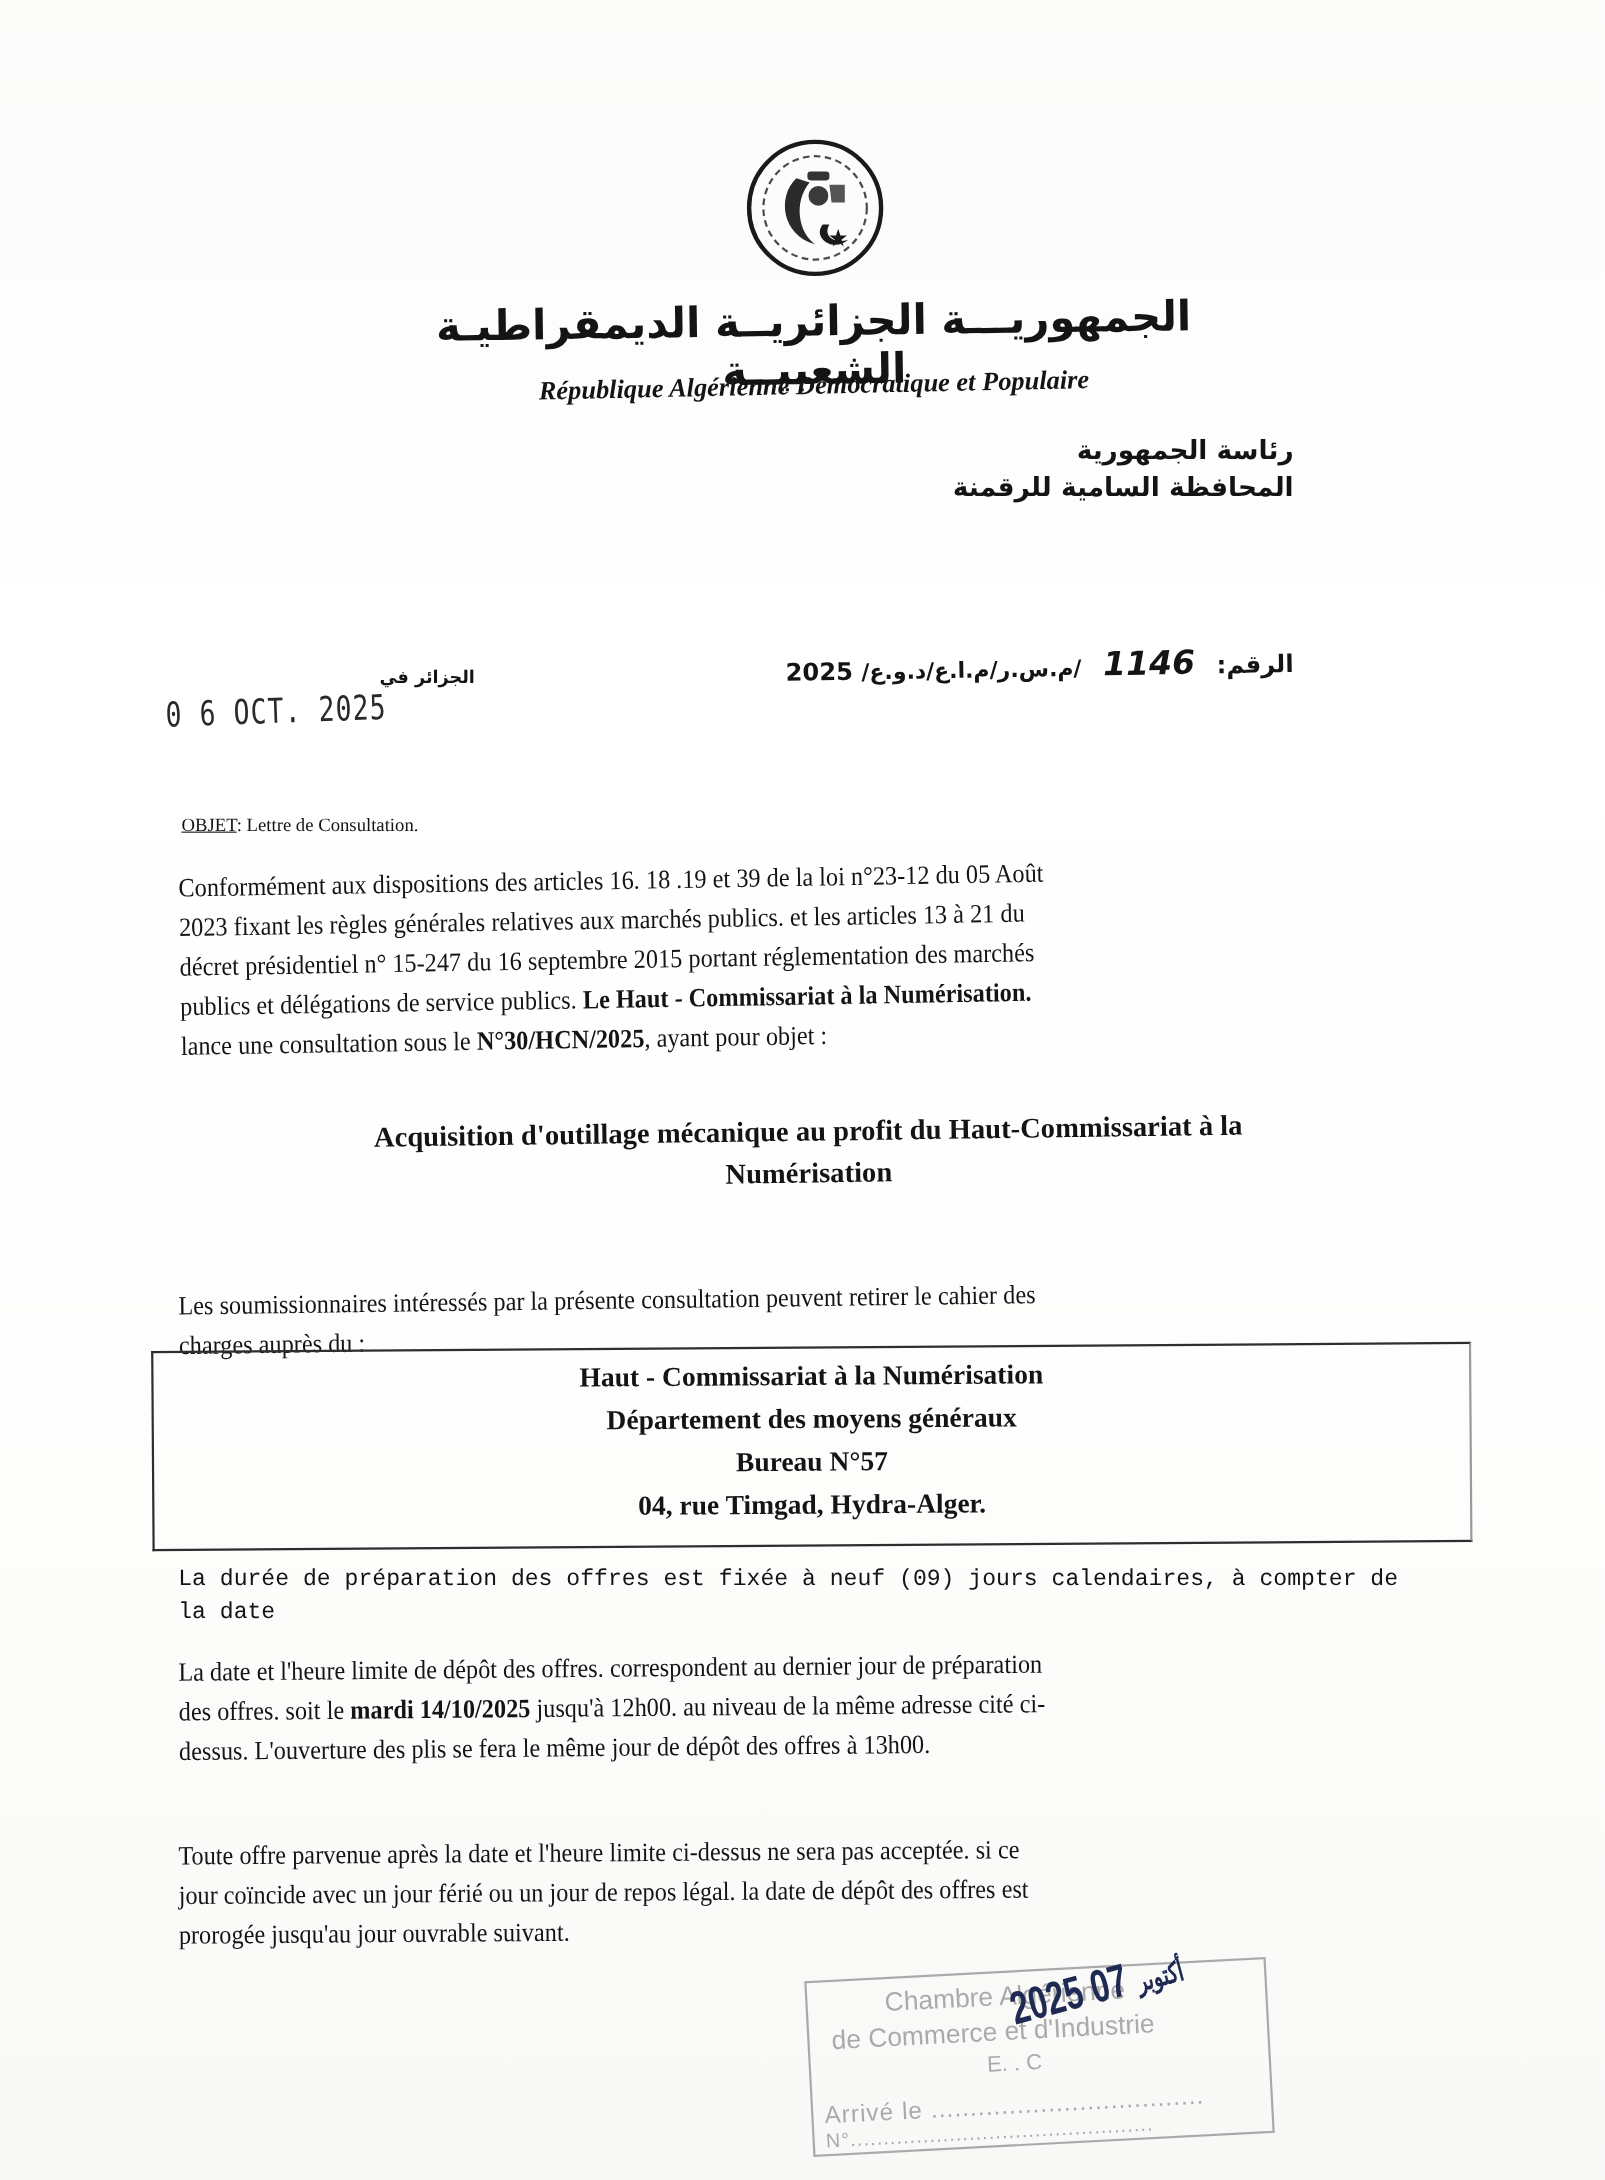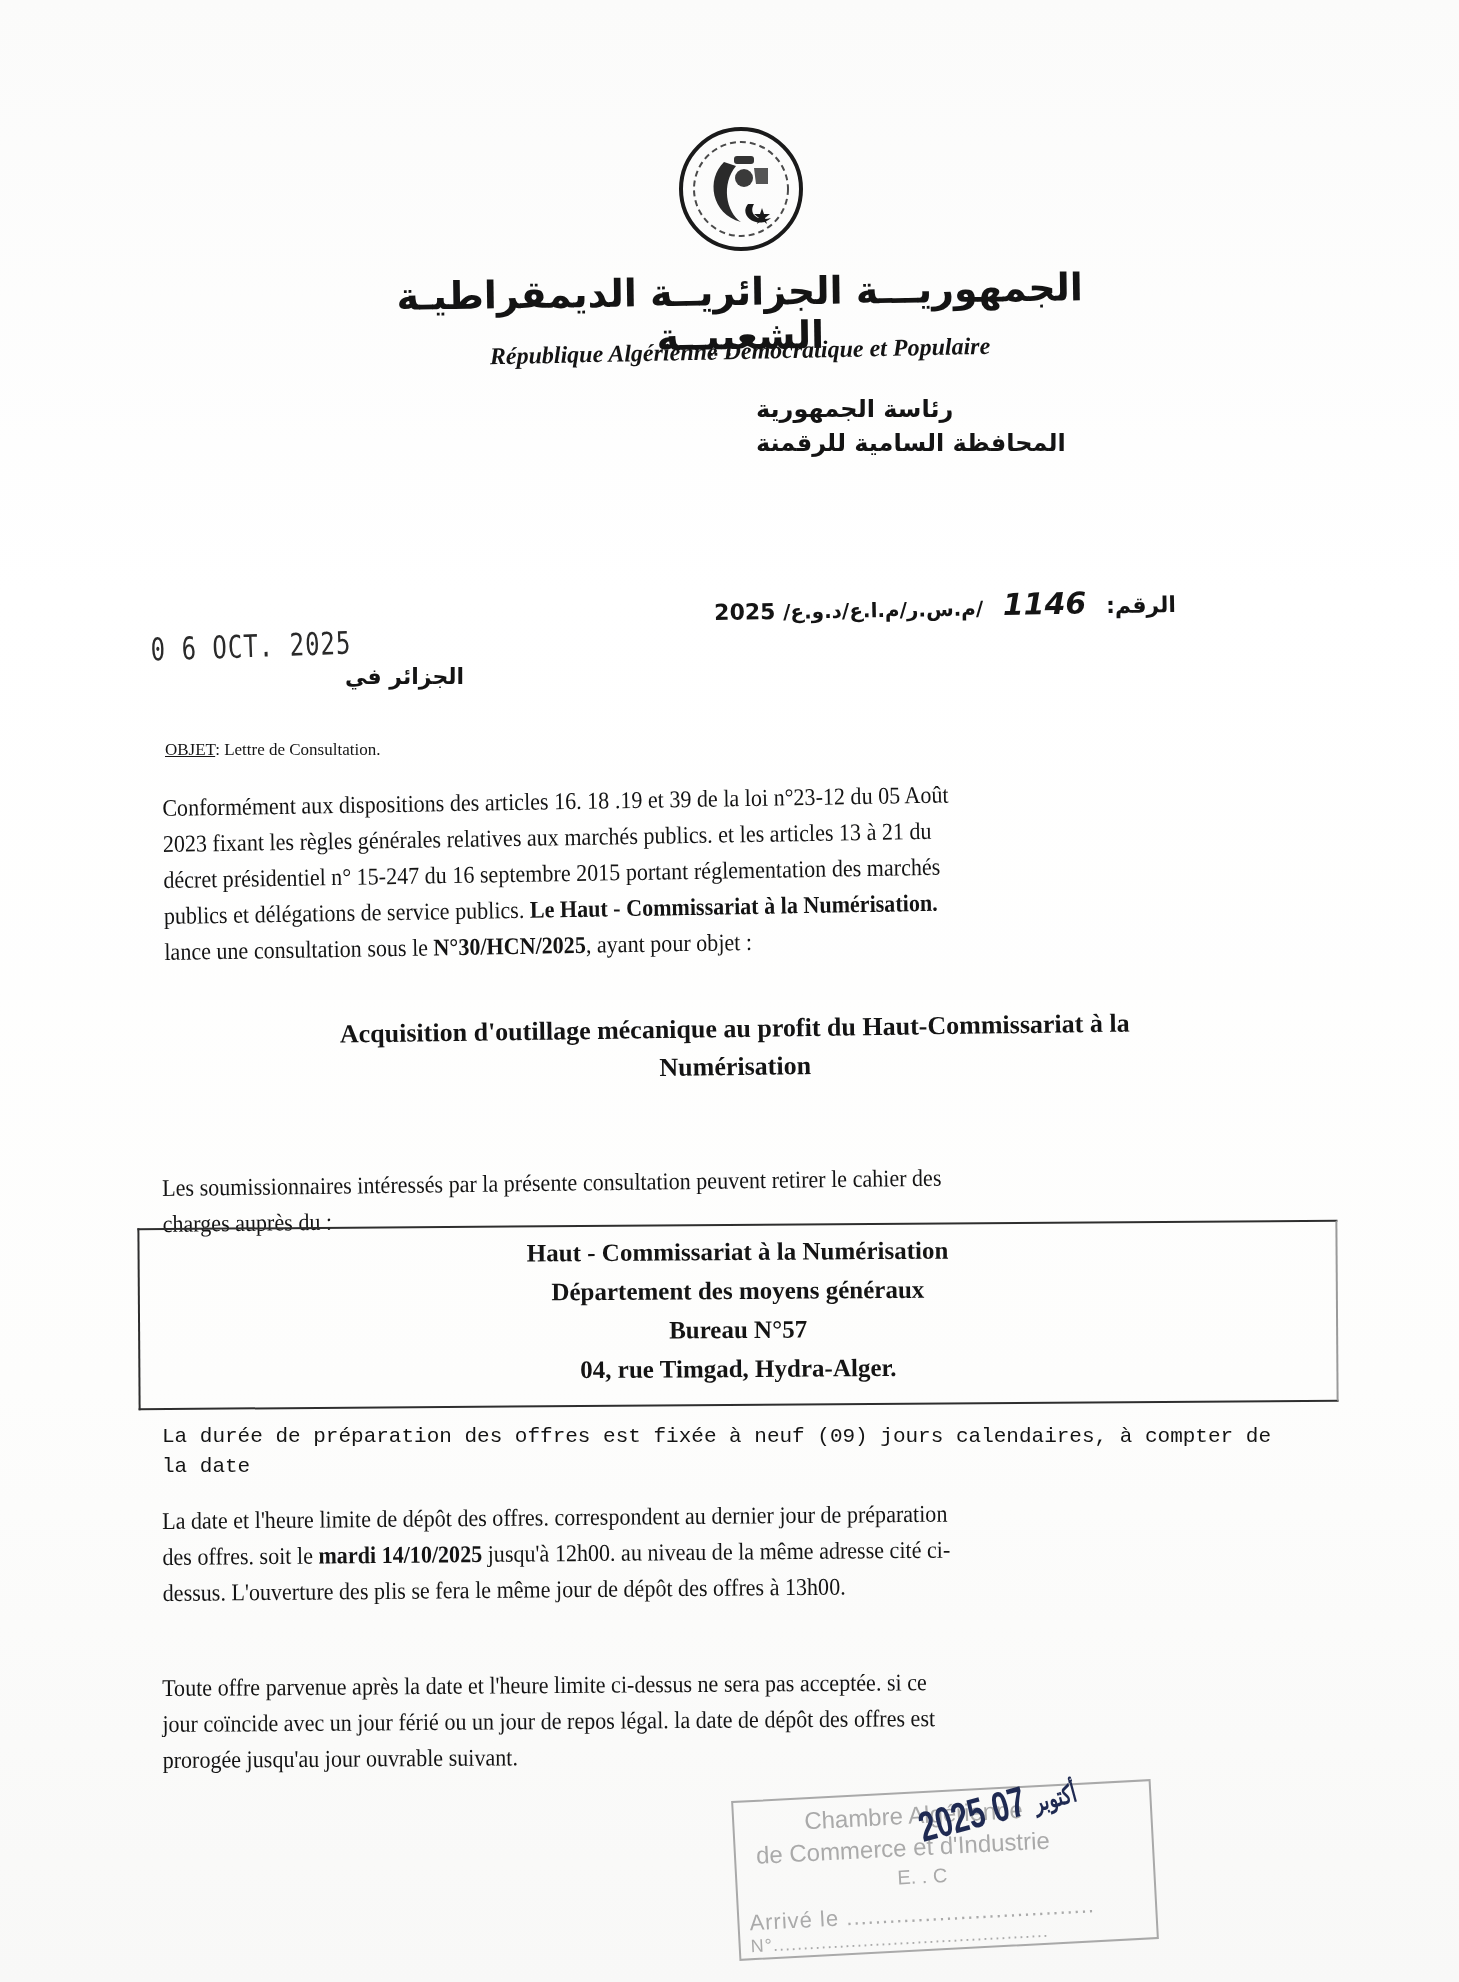--- a/index.html
+++ b/index.html
@@ -43,21 +43,21 @@
       font-weight: bold;
       font-size: 24px;
       transform: rotate(-1.2deg);
     }
 
     
     .ar-admin {
       right: 283px; top: 392px;
       width: 420px;
       direction: rtl;
-      text-align: left;
+      text-align: right;
       font-family: "DejaVu Sans", sans-serif;
       font-weight: bold;
       font-size: 24px;
       line-height: 34px;
     }
     .ar-admin div { white-space: nowrap; }
 
     .ar-ref {
       right: 283px; top: 590px;
       width: 700px;
@@ -83,25 +83,25 @@
     .date-stamp {
       left: 150px; top: 632px;
       font-family: "DejaVu Sans Mono", monospace;
       font-size: 24px;
       color: #2a2a2a;
       letter-spacing: 1px;
       transform: rotate(-2deg) scaleY(1.3);
       transform-origin: left top;
     }
     .date-ar {
-      left: 345px; top: 664px;
-      direction: rtl;
-      font-family: "DejaVu Sans", sans-serif;
-      font-weight: bold;
-      font-size: 22px;
+      left: 345px; top: 606px;
+      direction: rtl;
+      font-family: "DejaVu Sans", sans-serif;
+      font-weight: bold;
+      font-size: 16px;
       text-align: center;
     }
 
     
     .objet {
       left: 165px; top: 740px;
       font-family: Liberation Serif, serif;
       font-size: 17px;
       font-weight: normal;
     }

